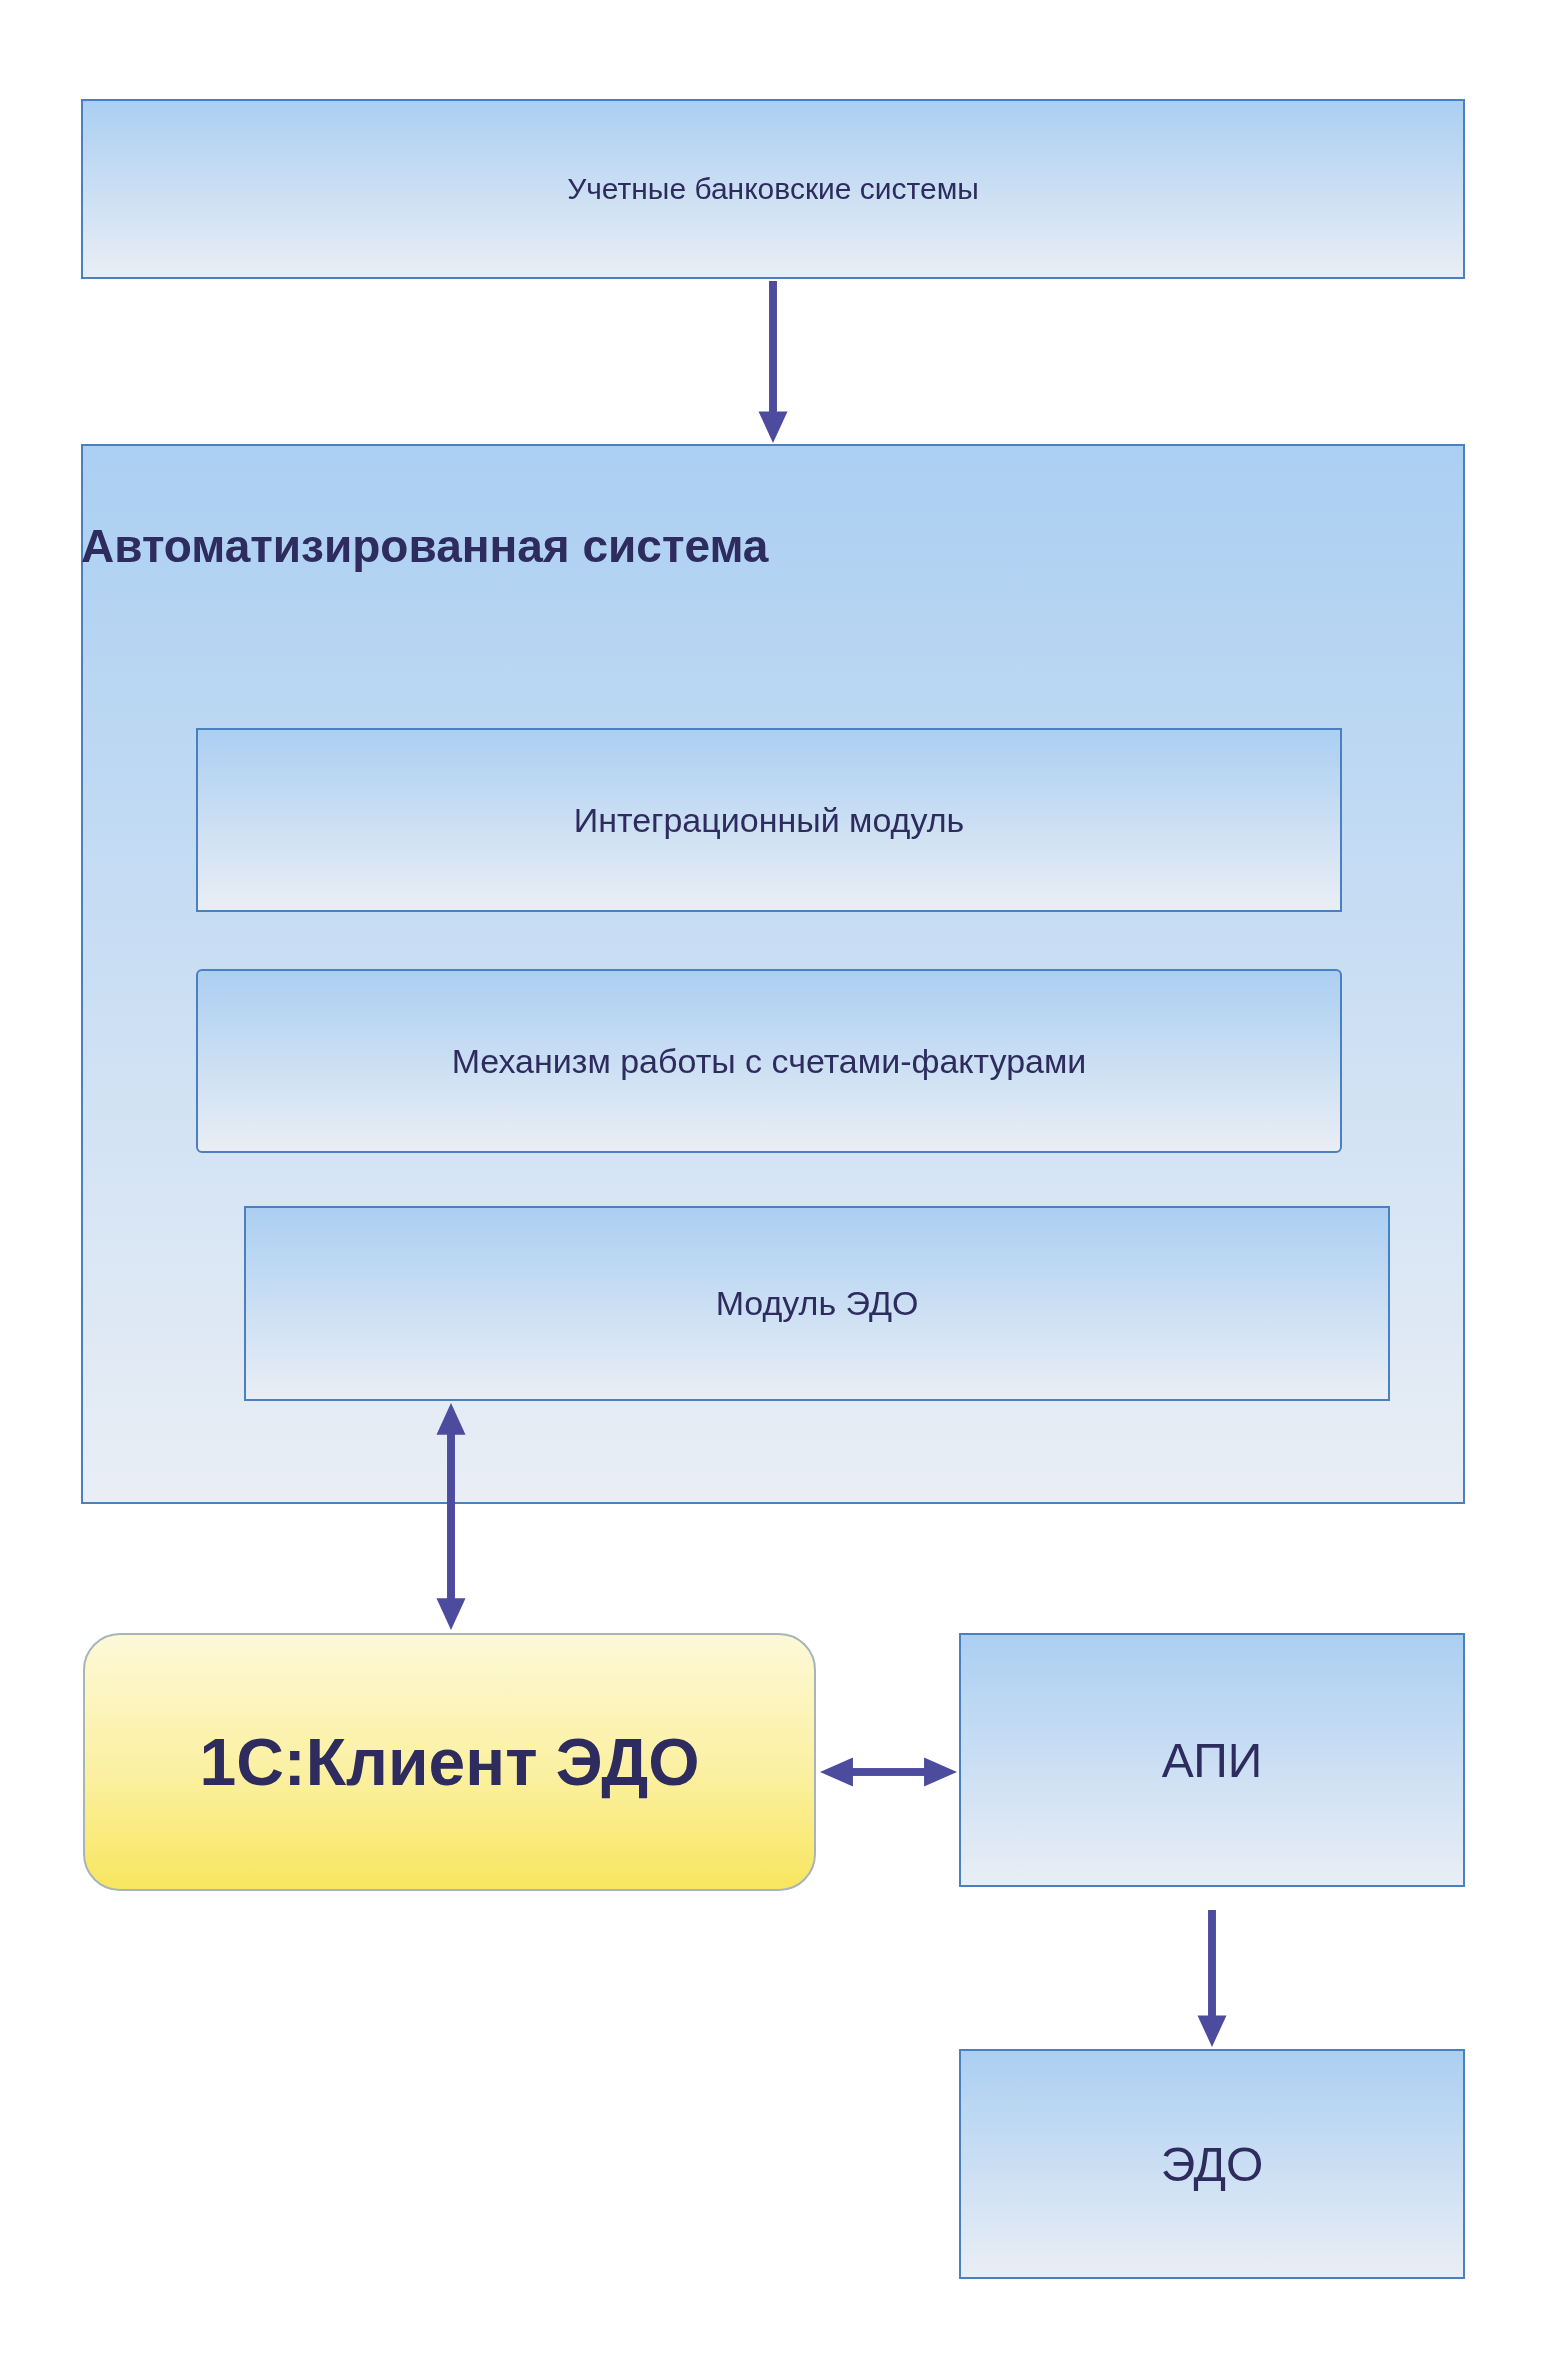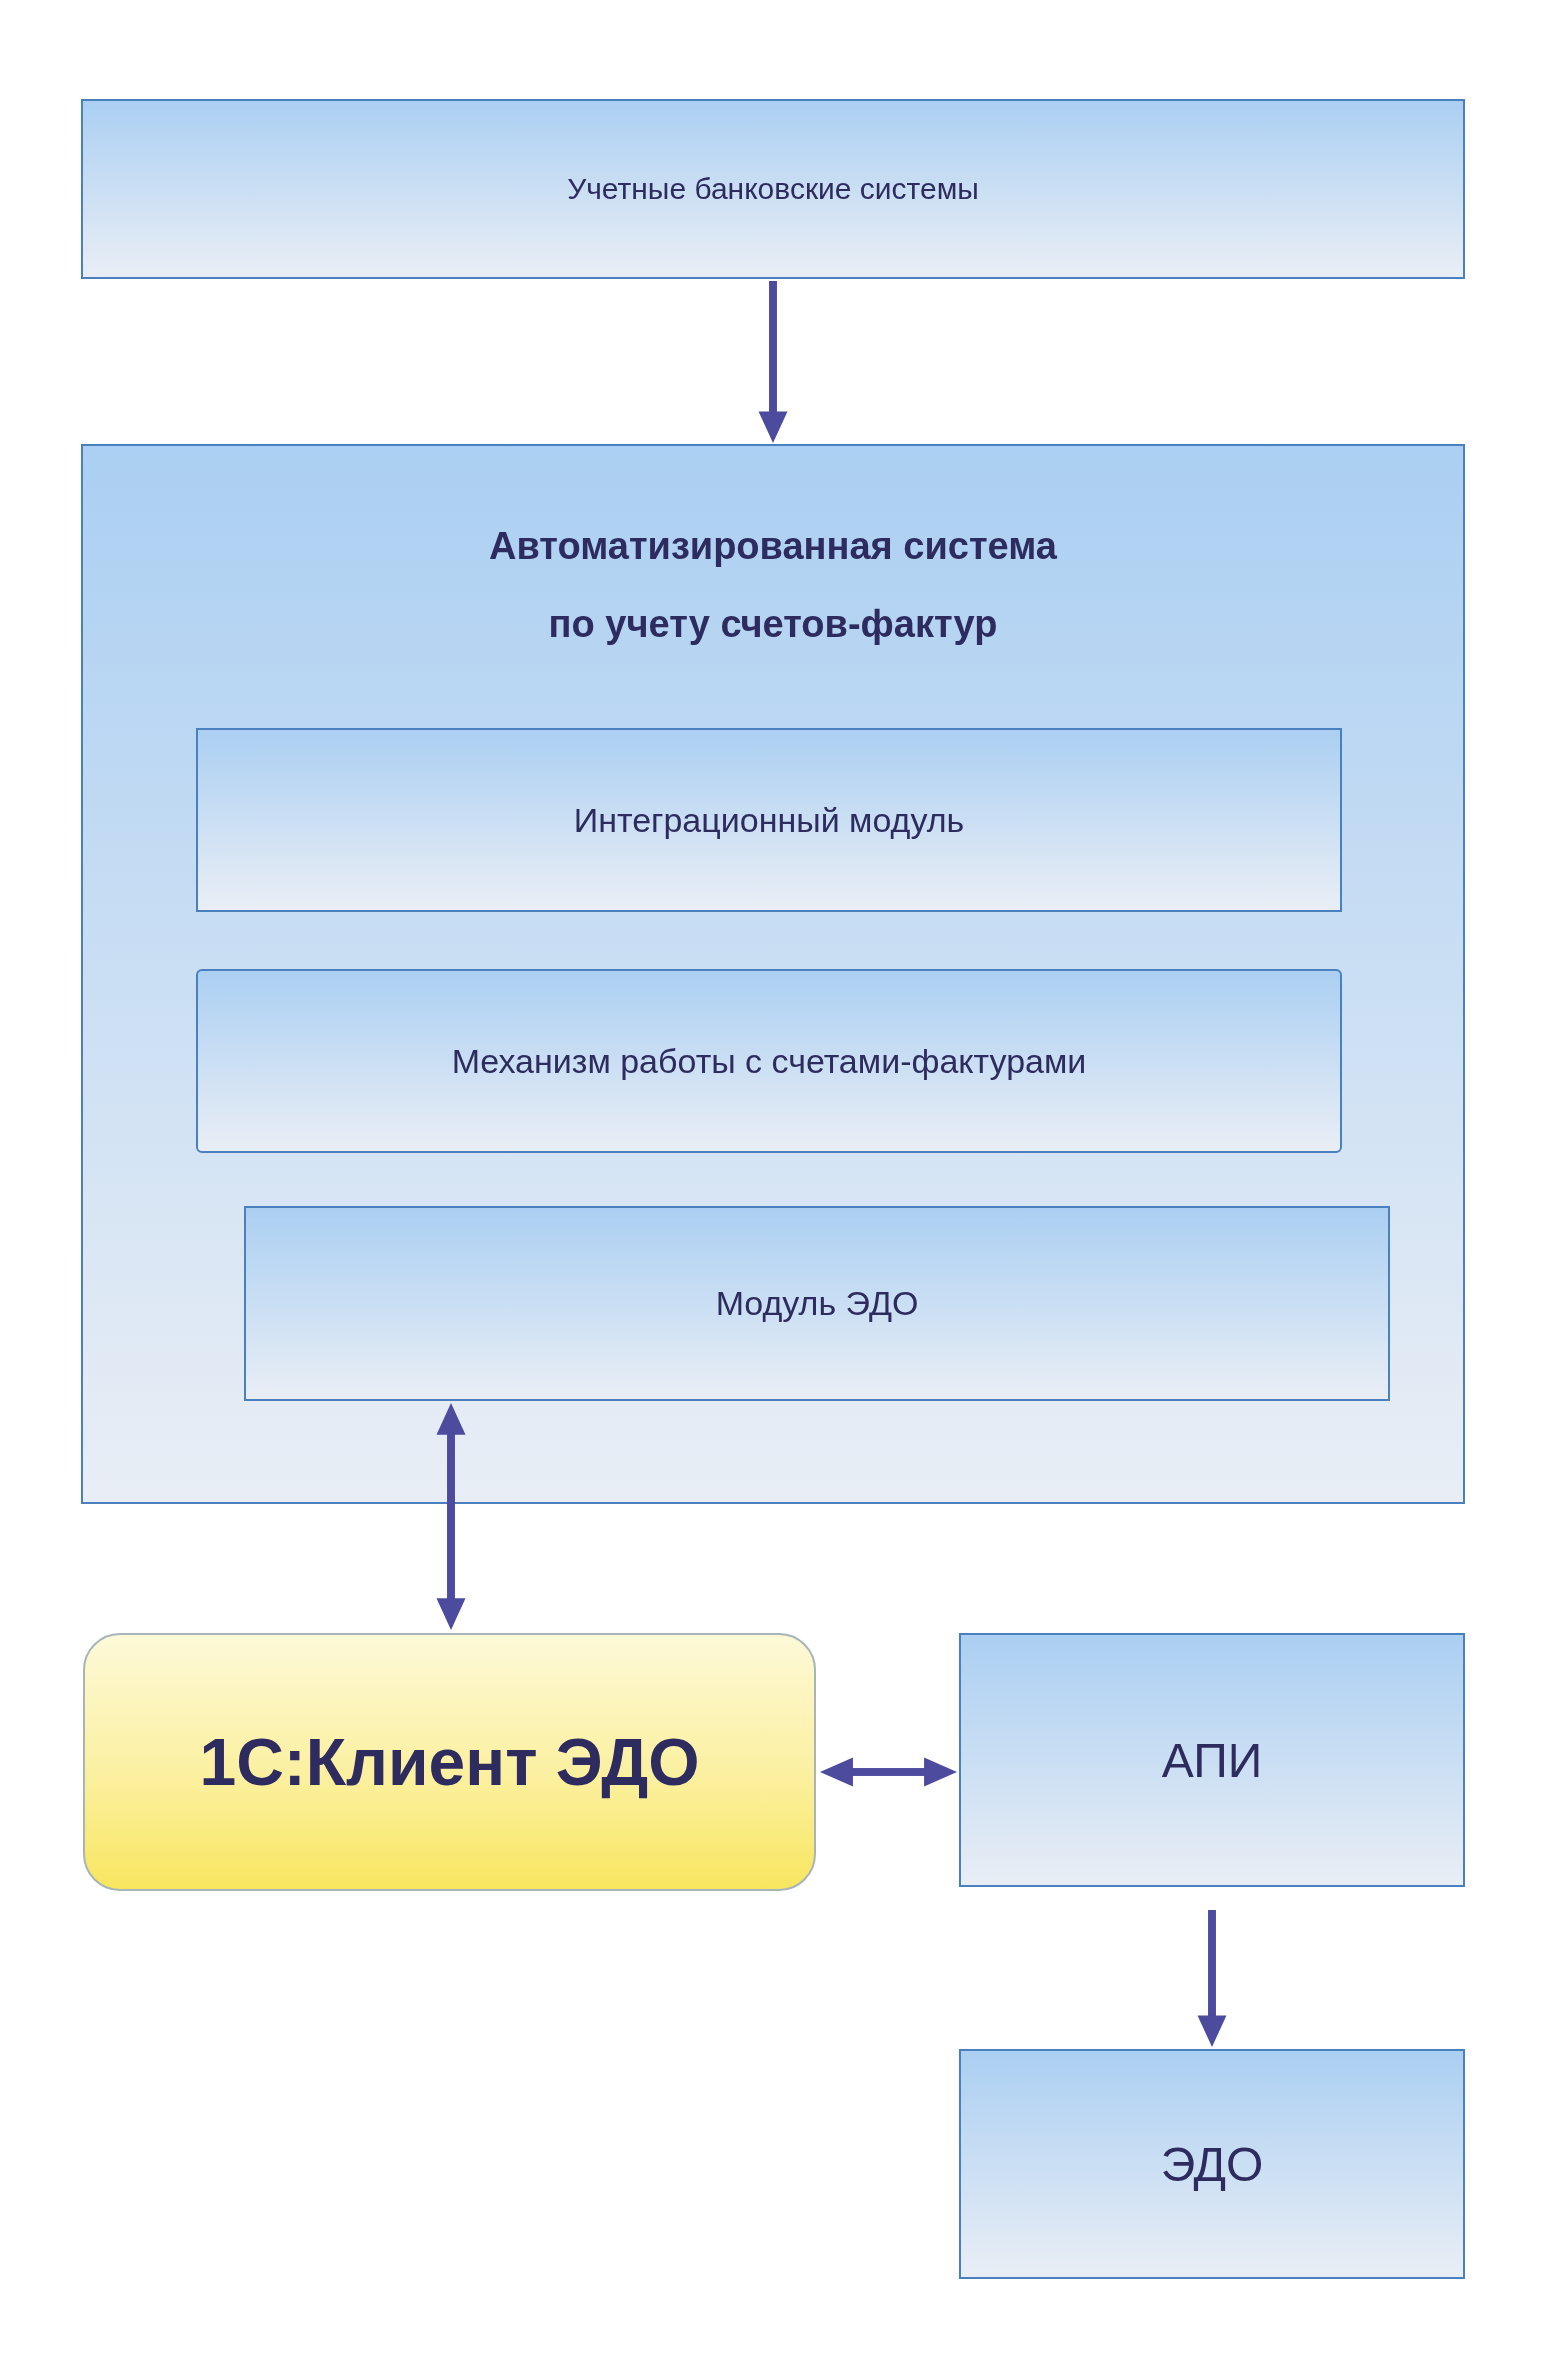--- a/index.html
+++ b/index.html
@@ -31,21 +31,21 @@
   }
   .label{white-space:nowrap;}
   .banking-label{font-size:30px;text-align:center;}
   .inner-label{font-size:34px;}
   .small-label{font-size:48px;}
   .system-box{
     align-items:flex-start;
   }
   .system-title{
     position:absolute;left:81px;top:507px;width:1384px;
-    text-align:center;font-size:38px;font-weight:bold;line-height:78px;
+    text-align:left;font-size:46px;font-weight:bold;line-height:78px;
   }
   .client-box{
     position:absolute;box-sizing:border-box;
     border:2.6px solid var(--yellow-border);
     border-radius:37px;
     background:linear-gradient(180deg,var(--yellow-top) 0%,var(--yellow-mid) 55%,var(--yellow-bottom) 100%);
     display:flex;align-items:center;justify-content:center;
     font-size:66px;font-weight:bold;
   }
   .arrow{position:absolute;}
@@ -63,21 +63,20 @@
   <svg width="32" height="162" viewBox="0 0 48 246">
     <rect class="arrow-fill" x="18" y="0" width="12" height="202"></rect>
     <polygon class="arrow-fill" points="2,198 46,198 24,246"></polygon>
   </svg>
 </div>
 
 <div class="node system-box" style="left:81px;top:444px;width:1384px;height:1060px;"></div>
 
 <div class="system-title">
   <div>Автоматизированная система</div>
-  <div>по учету счетов-фактур</div>
 </div>
 
 <div class="node node-inner" style="left:196px;top:728px;width:1146px;height:184px;">
   <div class="label inner-label">Интеграционный модуль</div>
 </div>
 
 <div class="node node-inner" style="left:196px;top:969px;width:1146px;height:184px;border-radius:6px;">
   <div class="label inner-label">Механизм работы с счетами-фактурами</div>
 </div>
 

